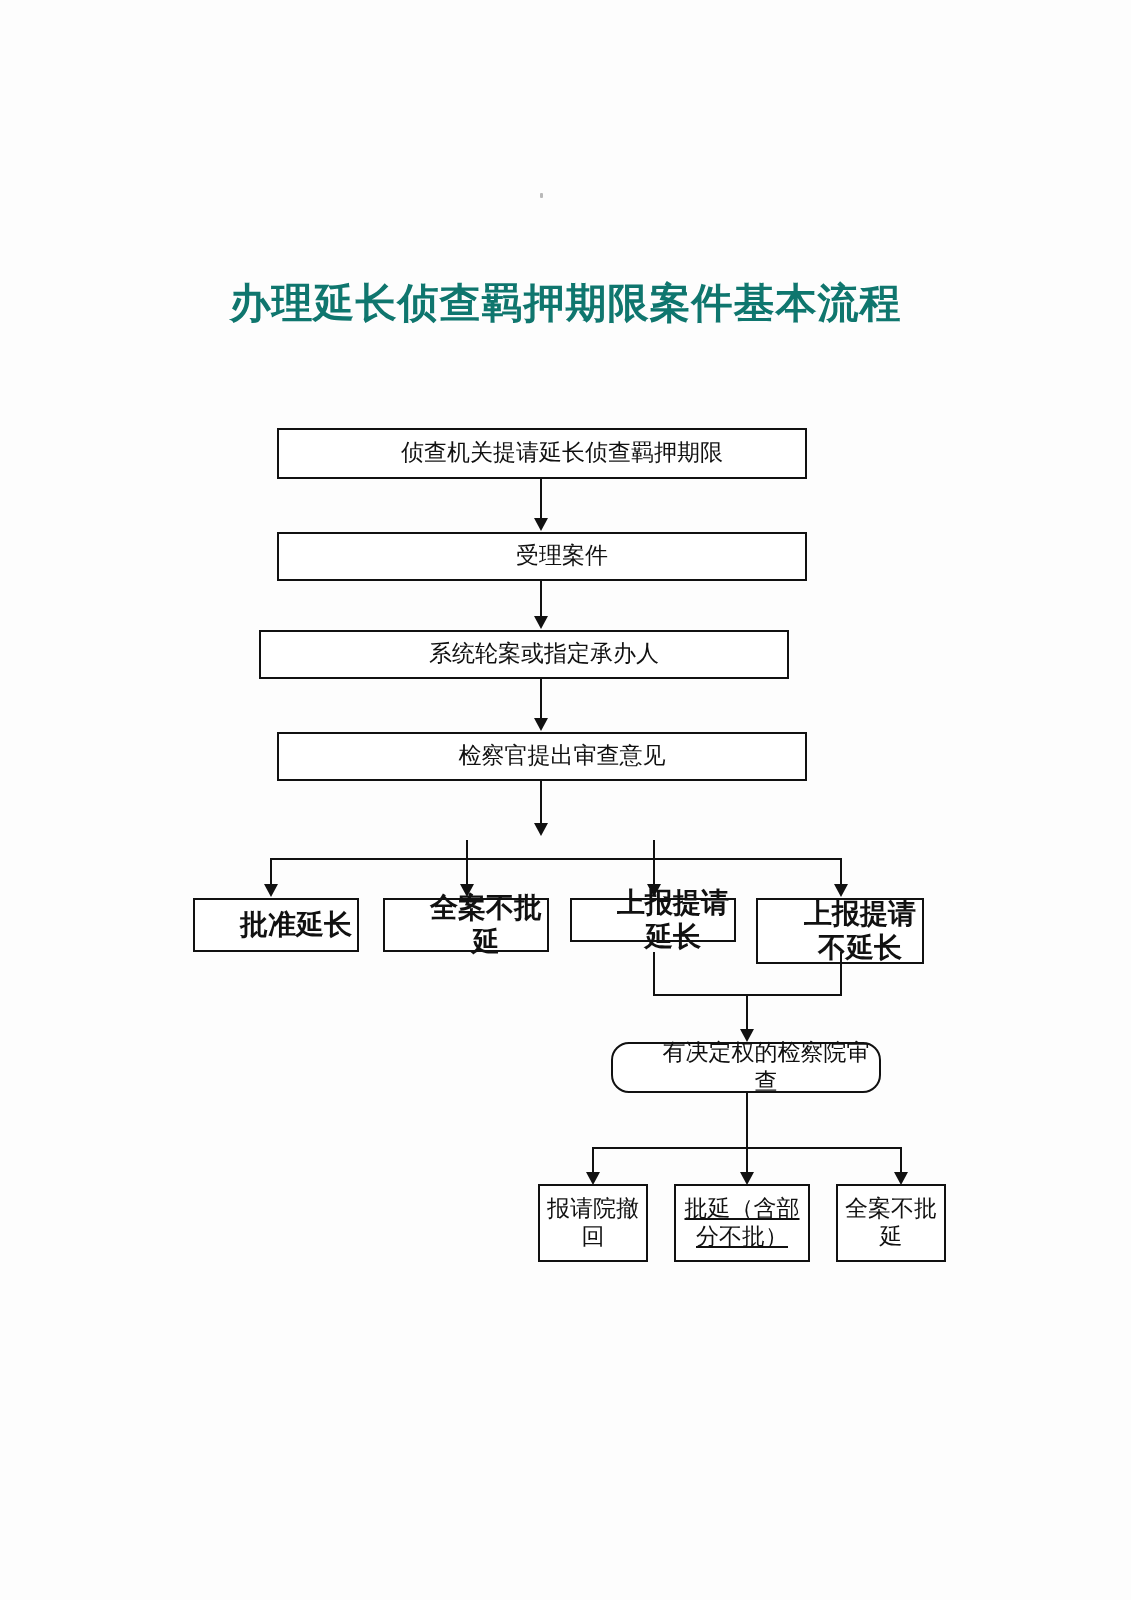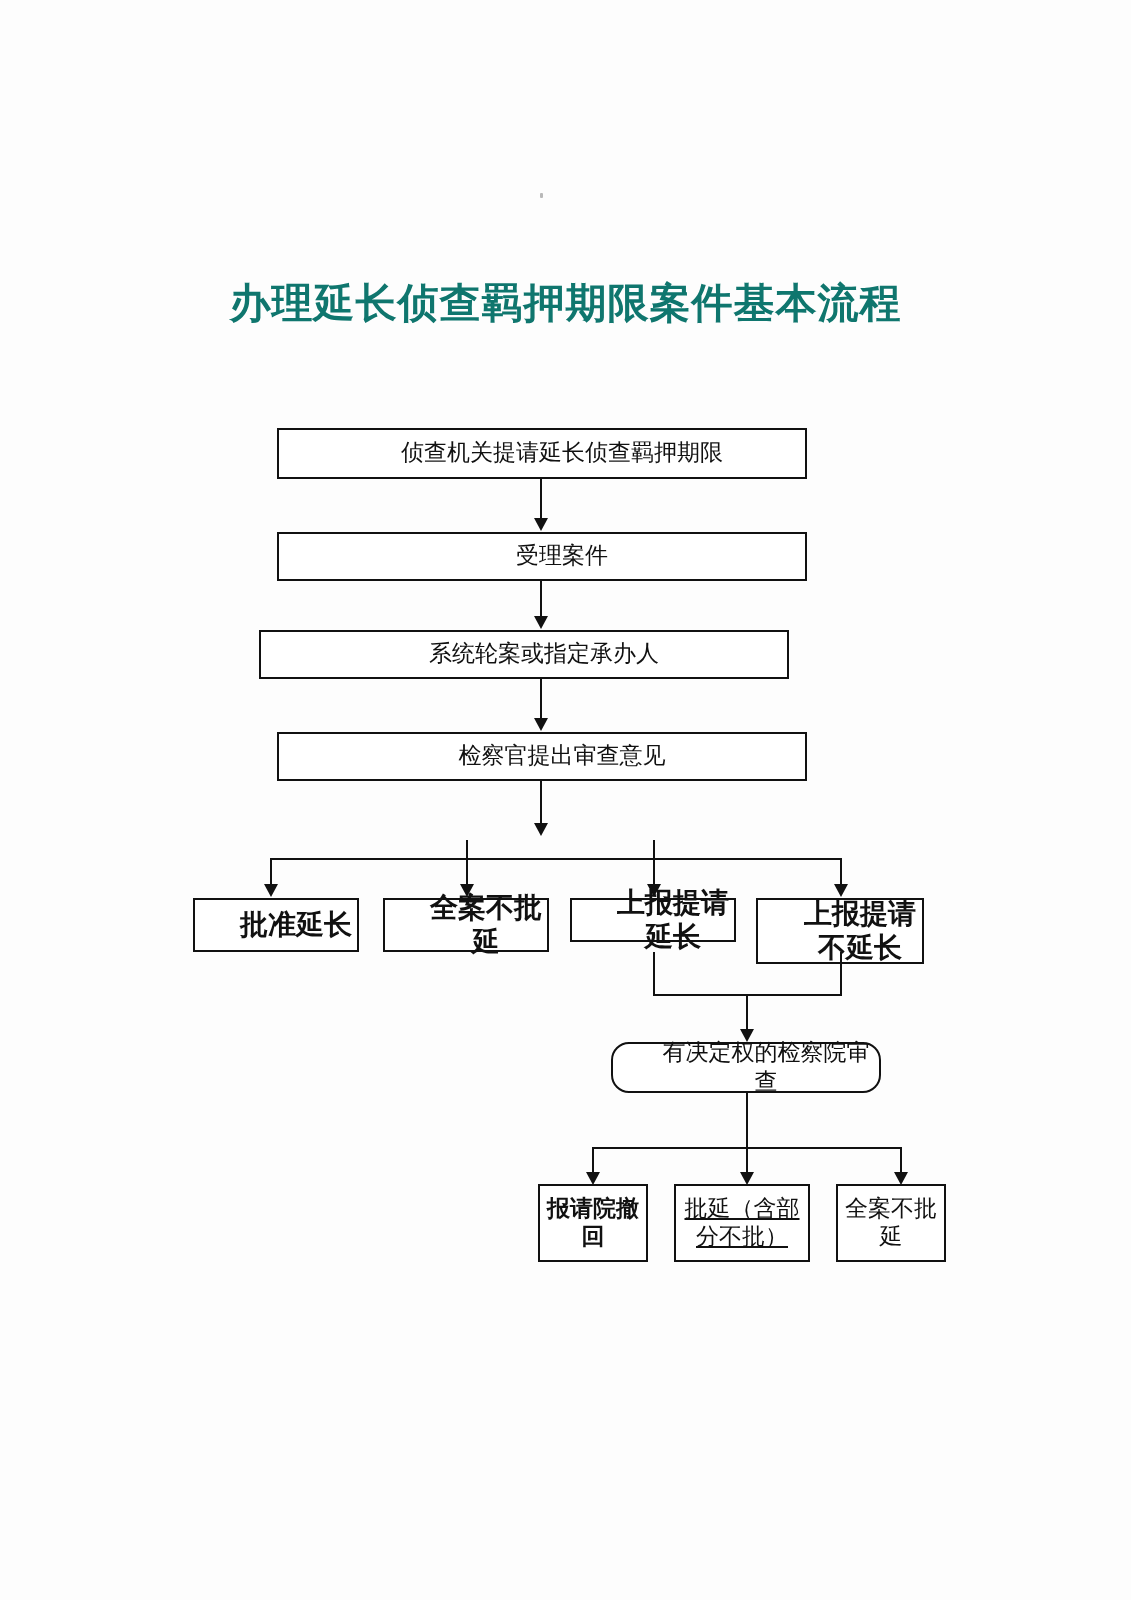--- a/index.html
+++ b/index.html
@@ -156,19 +156,19 @@
 
   <div class="vline" style="left:592px; top:1147px; height:30px;"></div>
   <div class="arrowhead" style="left:586px; top:1172px;"></div>
 
   <div class="vline" style="left:746px; top:1147px; height:30px;"></div>
   <div class="arrowhead" style="left:740px; top:1172px;"></div>
 
   <div class="vline" style="left:900px; top:1147px; height:30px;"></div>
   <div class="arrowhead" style="left:894px; top:1172px;"></div>
 
-  <div class="node leaf" style="left:538px; top:1184px; width:110px; height:78px;font-weight:bold;">报请院撤回</div>
+  <div class="node leaf" style="left:538px; top:1184px; width:110px; height:78px;">报请院撤回</div>
 
   <div class="node leaf" style="left:674px; top:1184px; width:136px; height:78px;text-decoration:underline;">批延（含部分不批）</div>
 
   <div class="node leaf" style="left:836px; top:1184px; width:110px; height:78px;">全案不批延</div>
 
 </div>
 
 </body></html>

